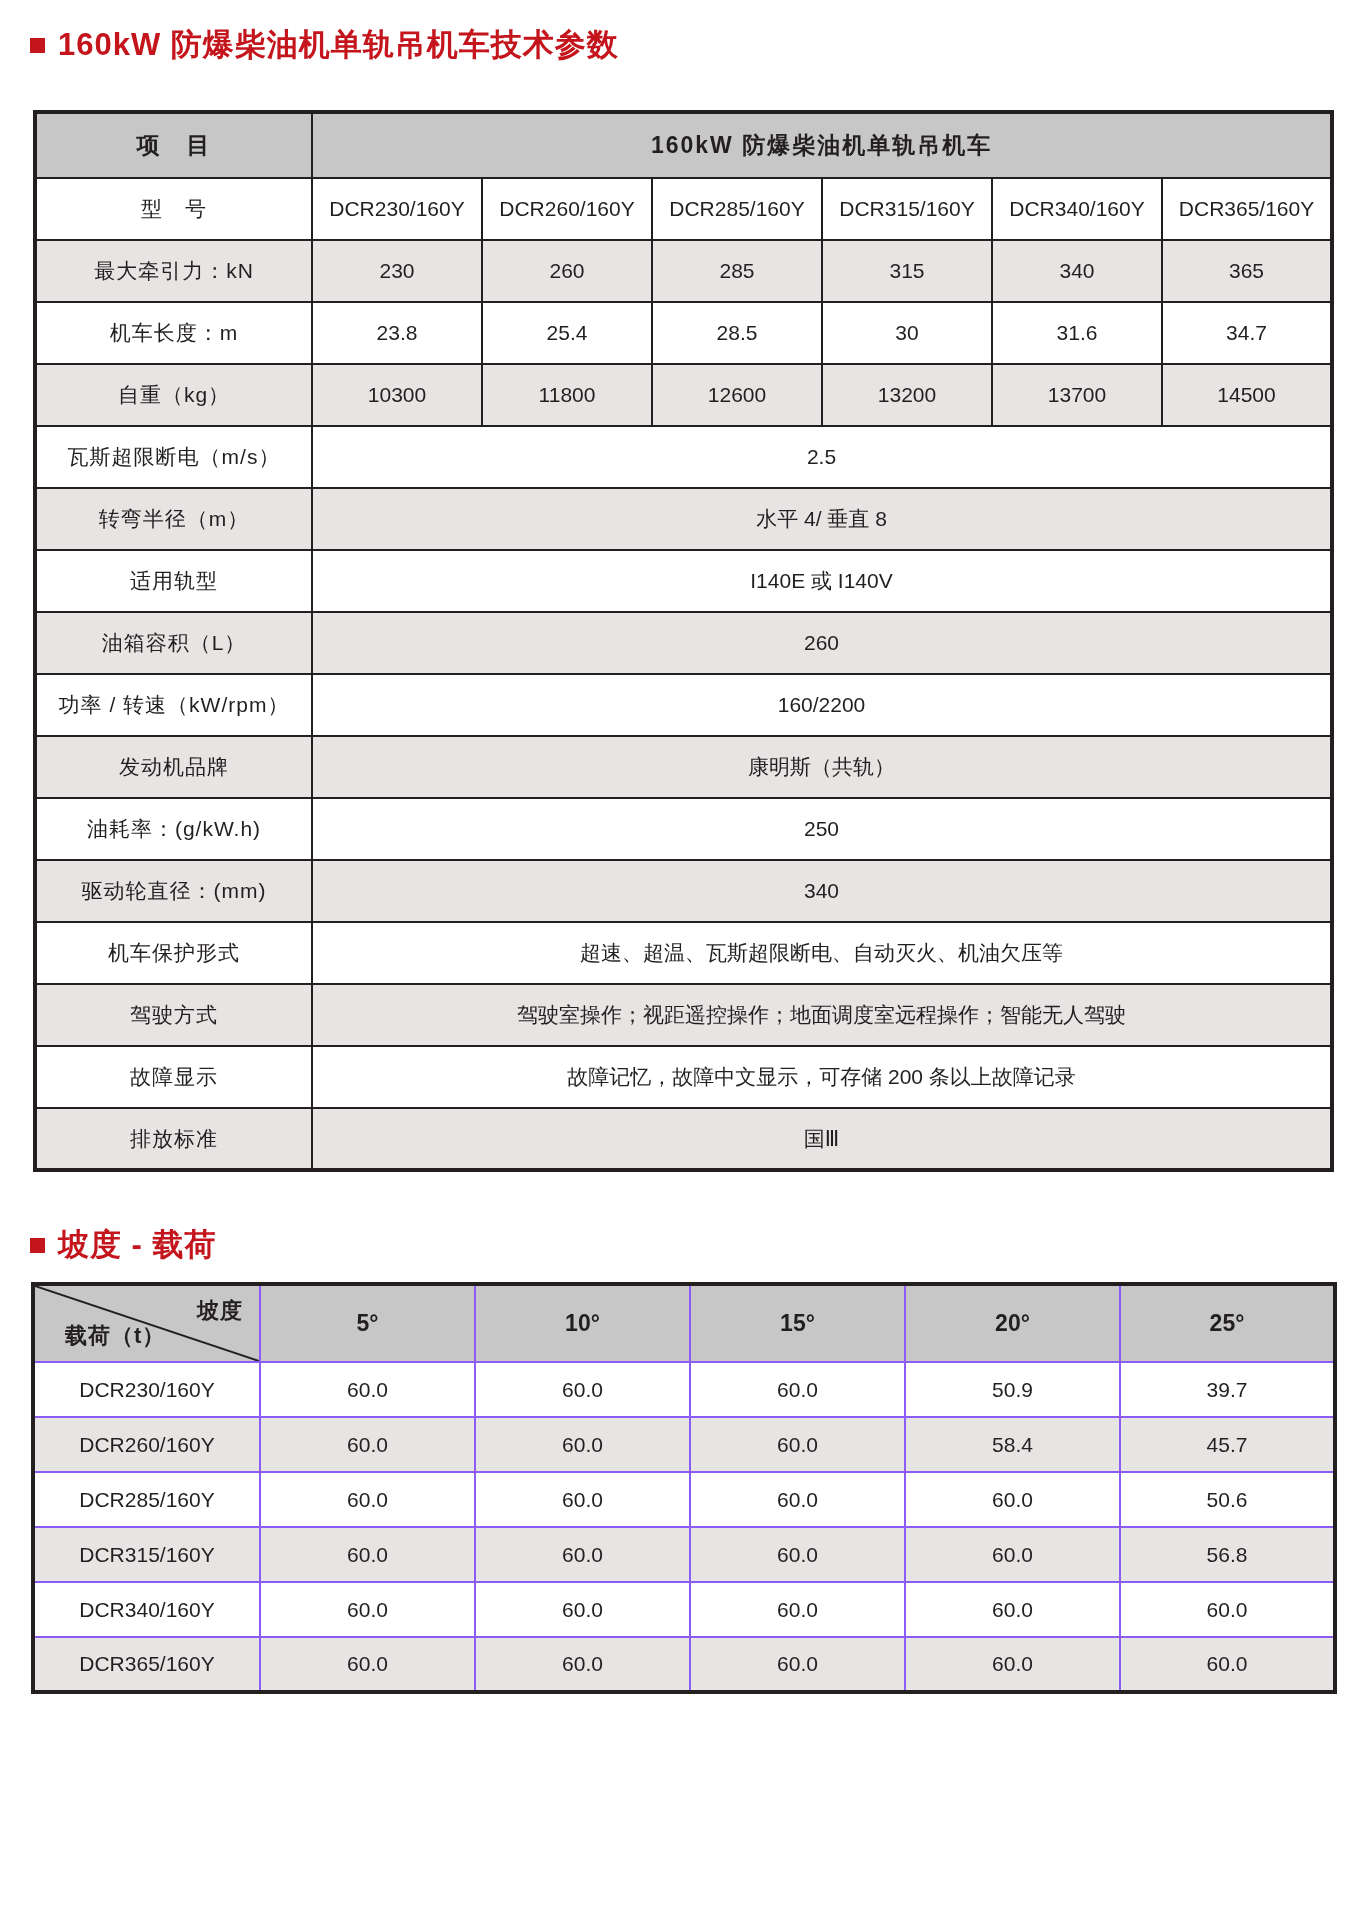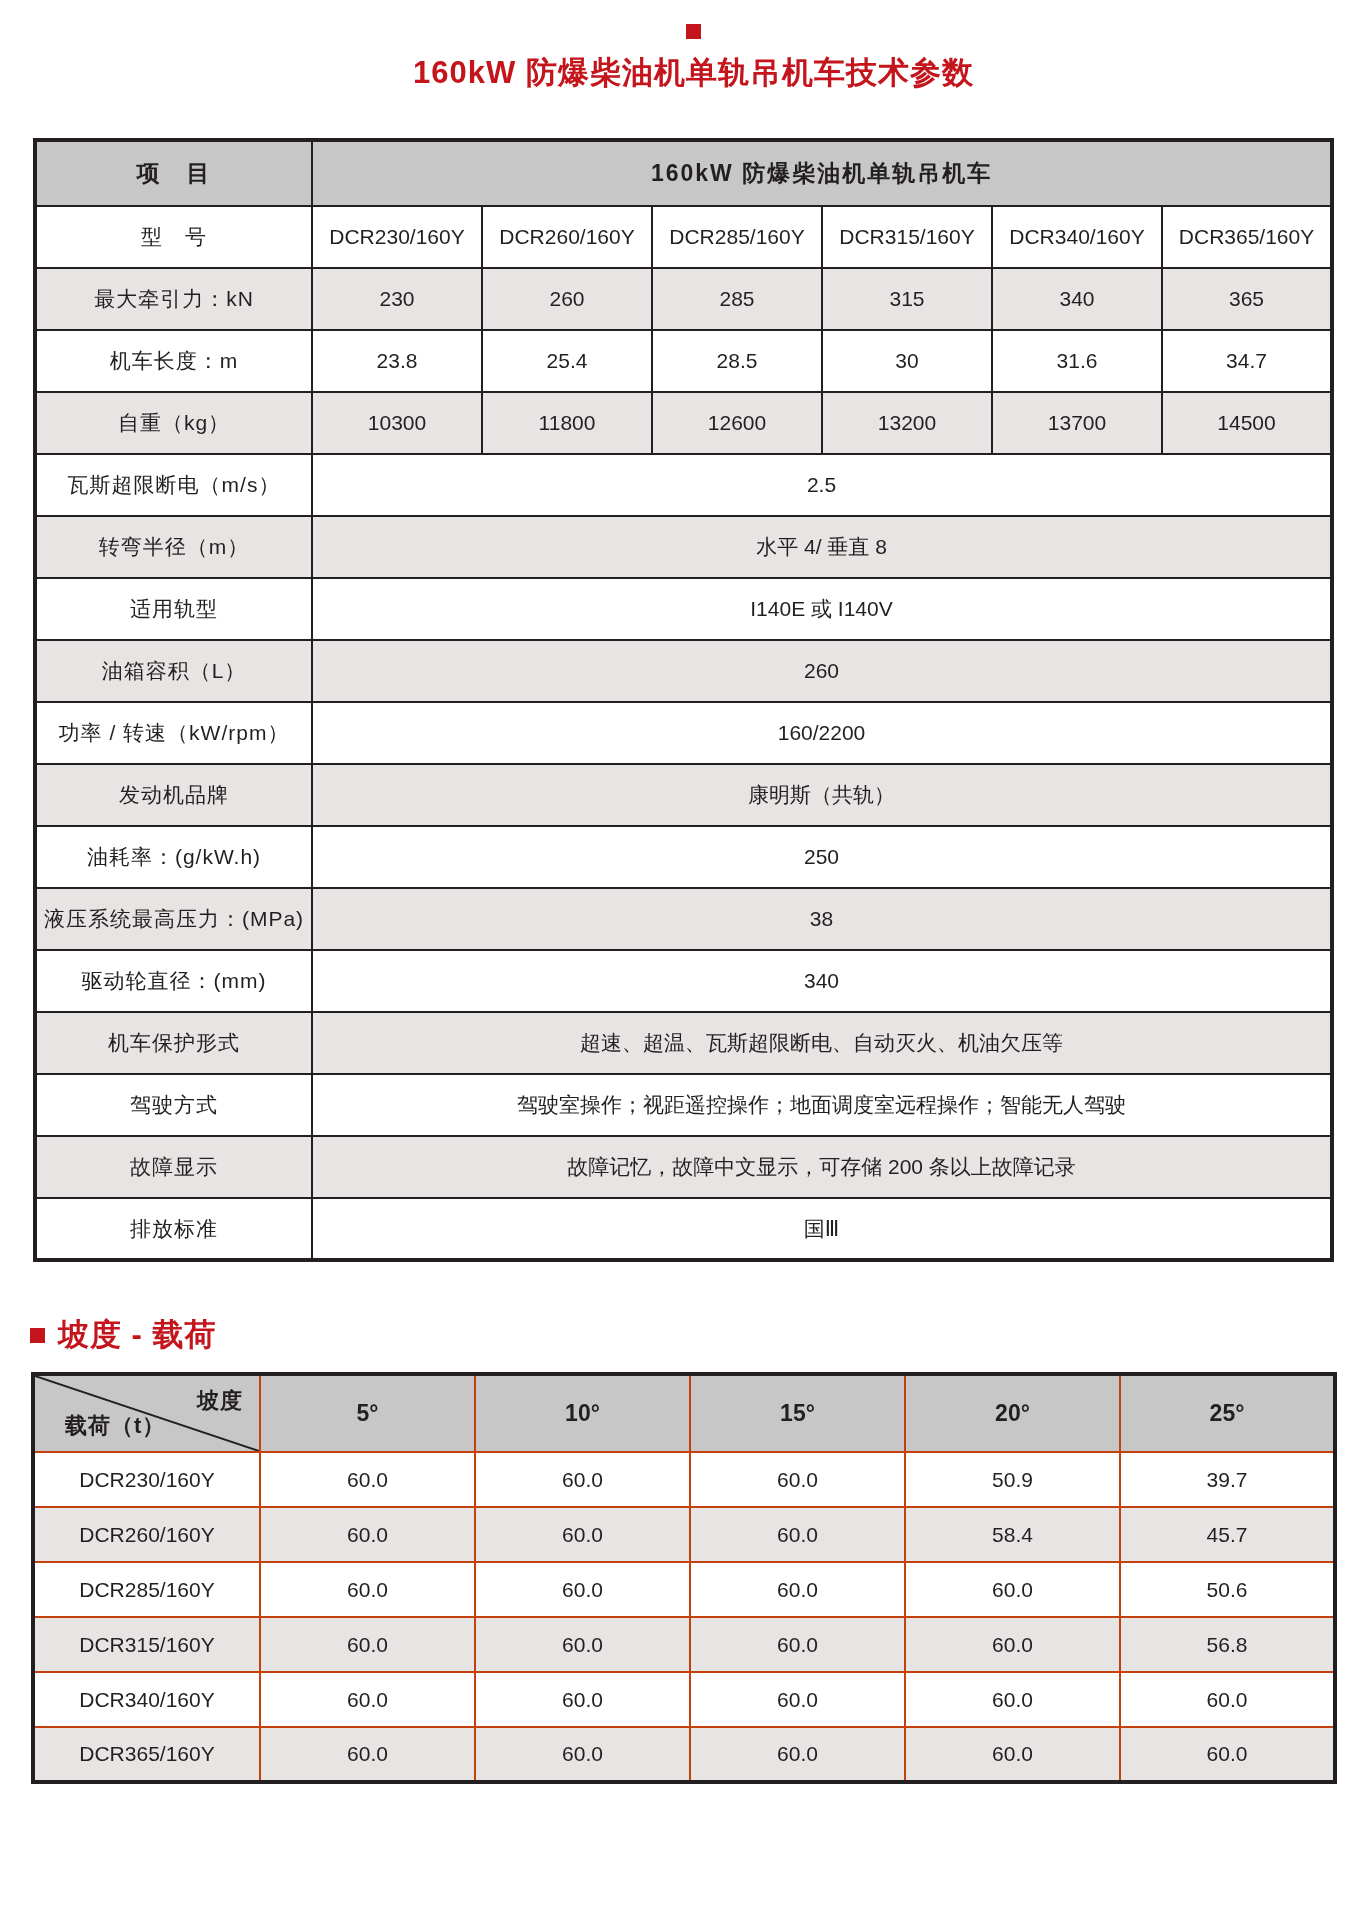--- a/index.html
+++ b/index.html
@@ -13,21 +13,21 @@
   .section-title {
     display: flex; align-items: center; gap: 13px;
     padding-left: 30px;
     color: #c4151c;
     font-size: 31px; font-weight: bold;
     letter-spacing: 1px;
   }
   .section-title .bullet {
     width: 15px; height: 15px; background: #c4151c; flex: 0 0 auto;
   }
-  #title1 { padding-top: 24px; flex-direction: column; }
+  #title1 { padding-top: 24px; }
   #title2 { margin-top: 52px; }
 
   table { border-collapse: collapse; table-layout: fixed; }
 
   
   #spec-table {
     margin: 44px 0 1px 33px;
     width: 1297px;
     border: 4px solid #231f20;
   }
@@ -46,21 +46,21 @@
   #spec-table tbody td.label-cell { letter-spacing: 1px; font-size: 21px; }
   #spec-table tbody tr:nth-child(even) { background: #e6e5e3; }
 
   
   #load-table {
     margin: 16px 0 0 31px;
     width: 1301px;
     border: 4px solid #231f20;
   }
   #load-table td, #load-table th {
-    border: 2px solid #c2410c;
+    border: 2px solid #8b5cf6;
     text-align: center; vertical-align: middle;
   }
   #load-table thead th {
     background: #c8c7c7;
     height: 78px;
     font-size: 23px; font-weight: bold;
   }
   #load-table tbody td { height: 55px; font-size: 21px; }
   #load-table tbody tr:nth-child(even) { background: #e6e5e3; }
 
@@ -156,24 +156,20 @@
         <td class="label-cell">功率 / 转速（kW/rpm）</td>
         <td colspan="6">160/2200</td>
       </tr>
       <tr>
         <td class="label-cell">发动机品牌</td>
         <td colspan="6">康明斯（共轨）</td>
       </tr>
       <tr>
         <td class="label-cell">油耗率：(g/kW.h)</td>
         <td colspan="6">250</td>
-      </tr>
-      <tr>
-        <td class="label-cell">液压系统最高压力：(MPa)</td>
-        <td colspan="6">38</td>
       </tr>
       <tr>
         <td class="label-cell">驱动轮直径：(mm)</td>
         <td colspan="6">340</td>
       </tr>
       <tr>
         <td class="label-cell">机车保护形式</td>
         <td colspan="6">超速、超温、瓦斯超限断电、自动灭火、机油欠压等</td>
       </tr>
       <tr>

